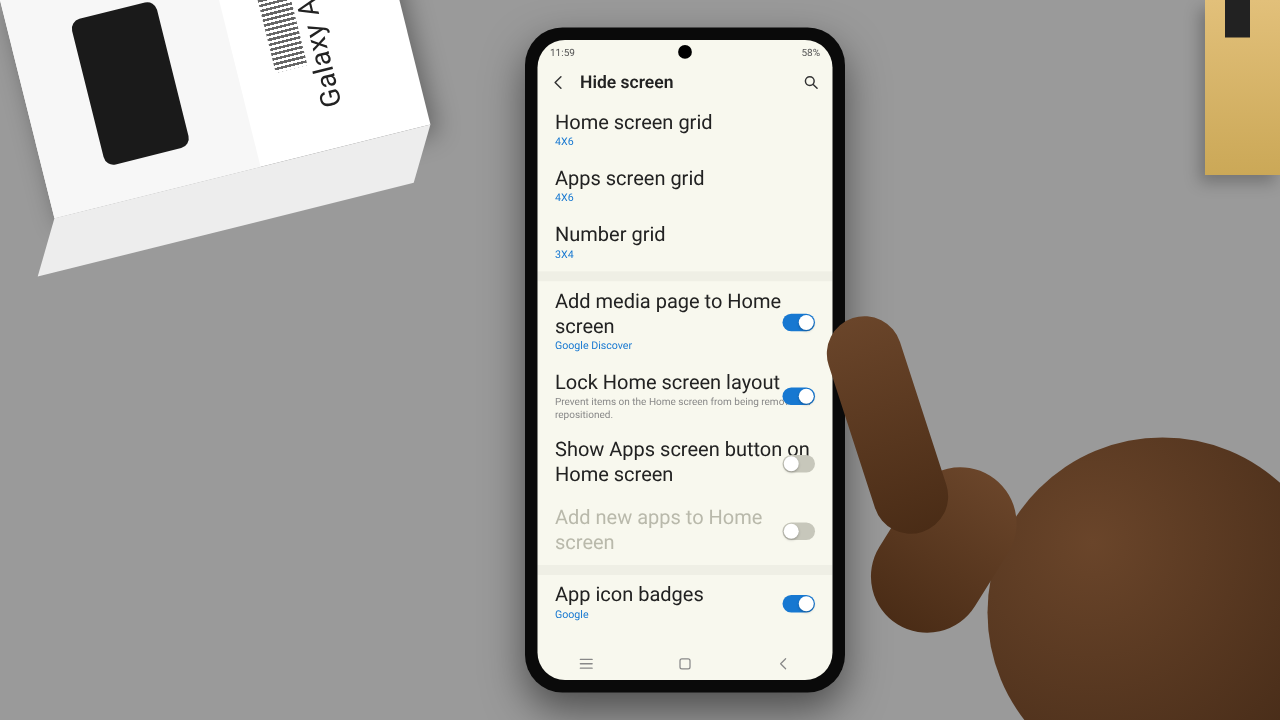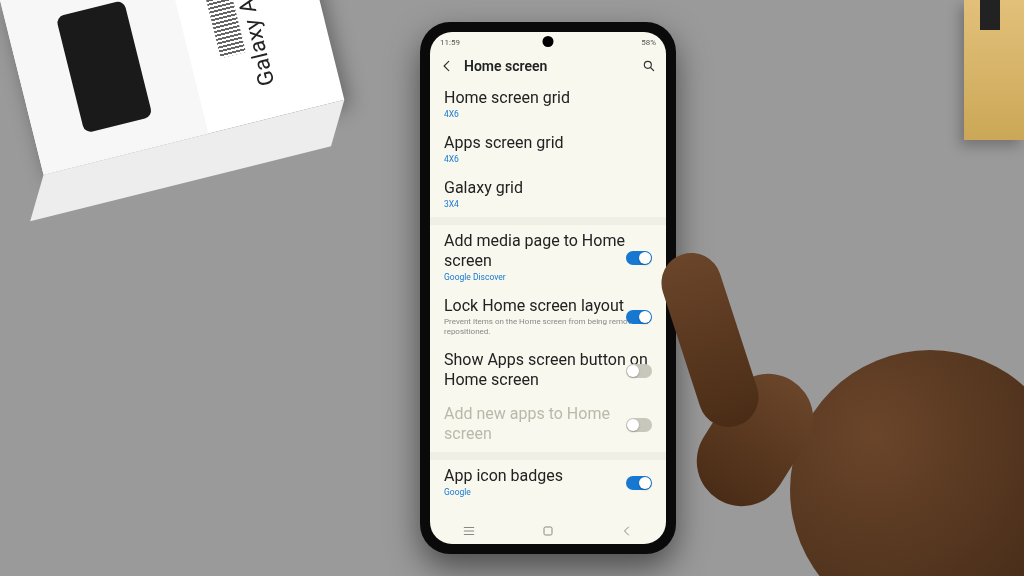--- a/index.html
+++ b/index.html
@@ -206,41 +206,41 @@
       <span>11:59</span>
       <span>58%</span>
     </div>
 
     <div class="header">
       <span class="hdr-icon">
         <svg viewBox="0 0 24 24" width="14" height="14">
             <path d="M15 4l-8 8 8 8" stroke="#333" stroke-width="2" fill="none" stroke-linecap="round" stroke-linejoin="round"></path>
           </svg>
       </span>
-      <span class="title">Home screen</span>
+      <span class="title">Hide screen</span>
       <span class="hdr-icon">
         <svg viewBox="0 0 24 24" width="14" height="14">
             <circle cx="10" cy="10" r="6" stroke="#333" stroke-width="2" fill="none"></circle>
             <path d="M15 15l5 5" stroke="#333" stroke-width="2" stroke-linecap="round"></path>
           </svg>
       </span>
     </div>
 
     <div class="content">
 
       <div class="row">
         <div class="label">Home screen grid</div>
         <div class="sub">4X6</div>
       </div>
       <div class="row">
         <div class="label">Apps screen grid</div>
         <div class="sub">4X6</div>
       </div>
       <div class="row">
-        <div class="label">Galaxy grid</div>
+        <div class="label">Number grid</div>
         <div class="sub">3X4</div>
       </div>
 
       <div class="sep"></div>
 
       <div class="row toggle">
         <div class="label">Add media page to Home screen</div>
         <div class="sub">Google Discover</div>
         <div class="switch on">
             <div class="knob"></div>

